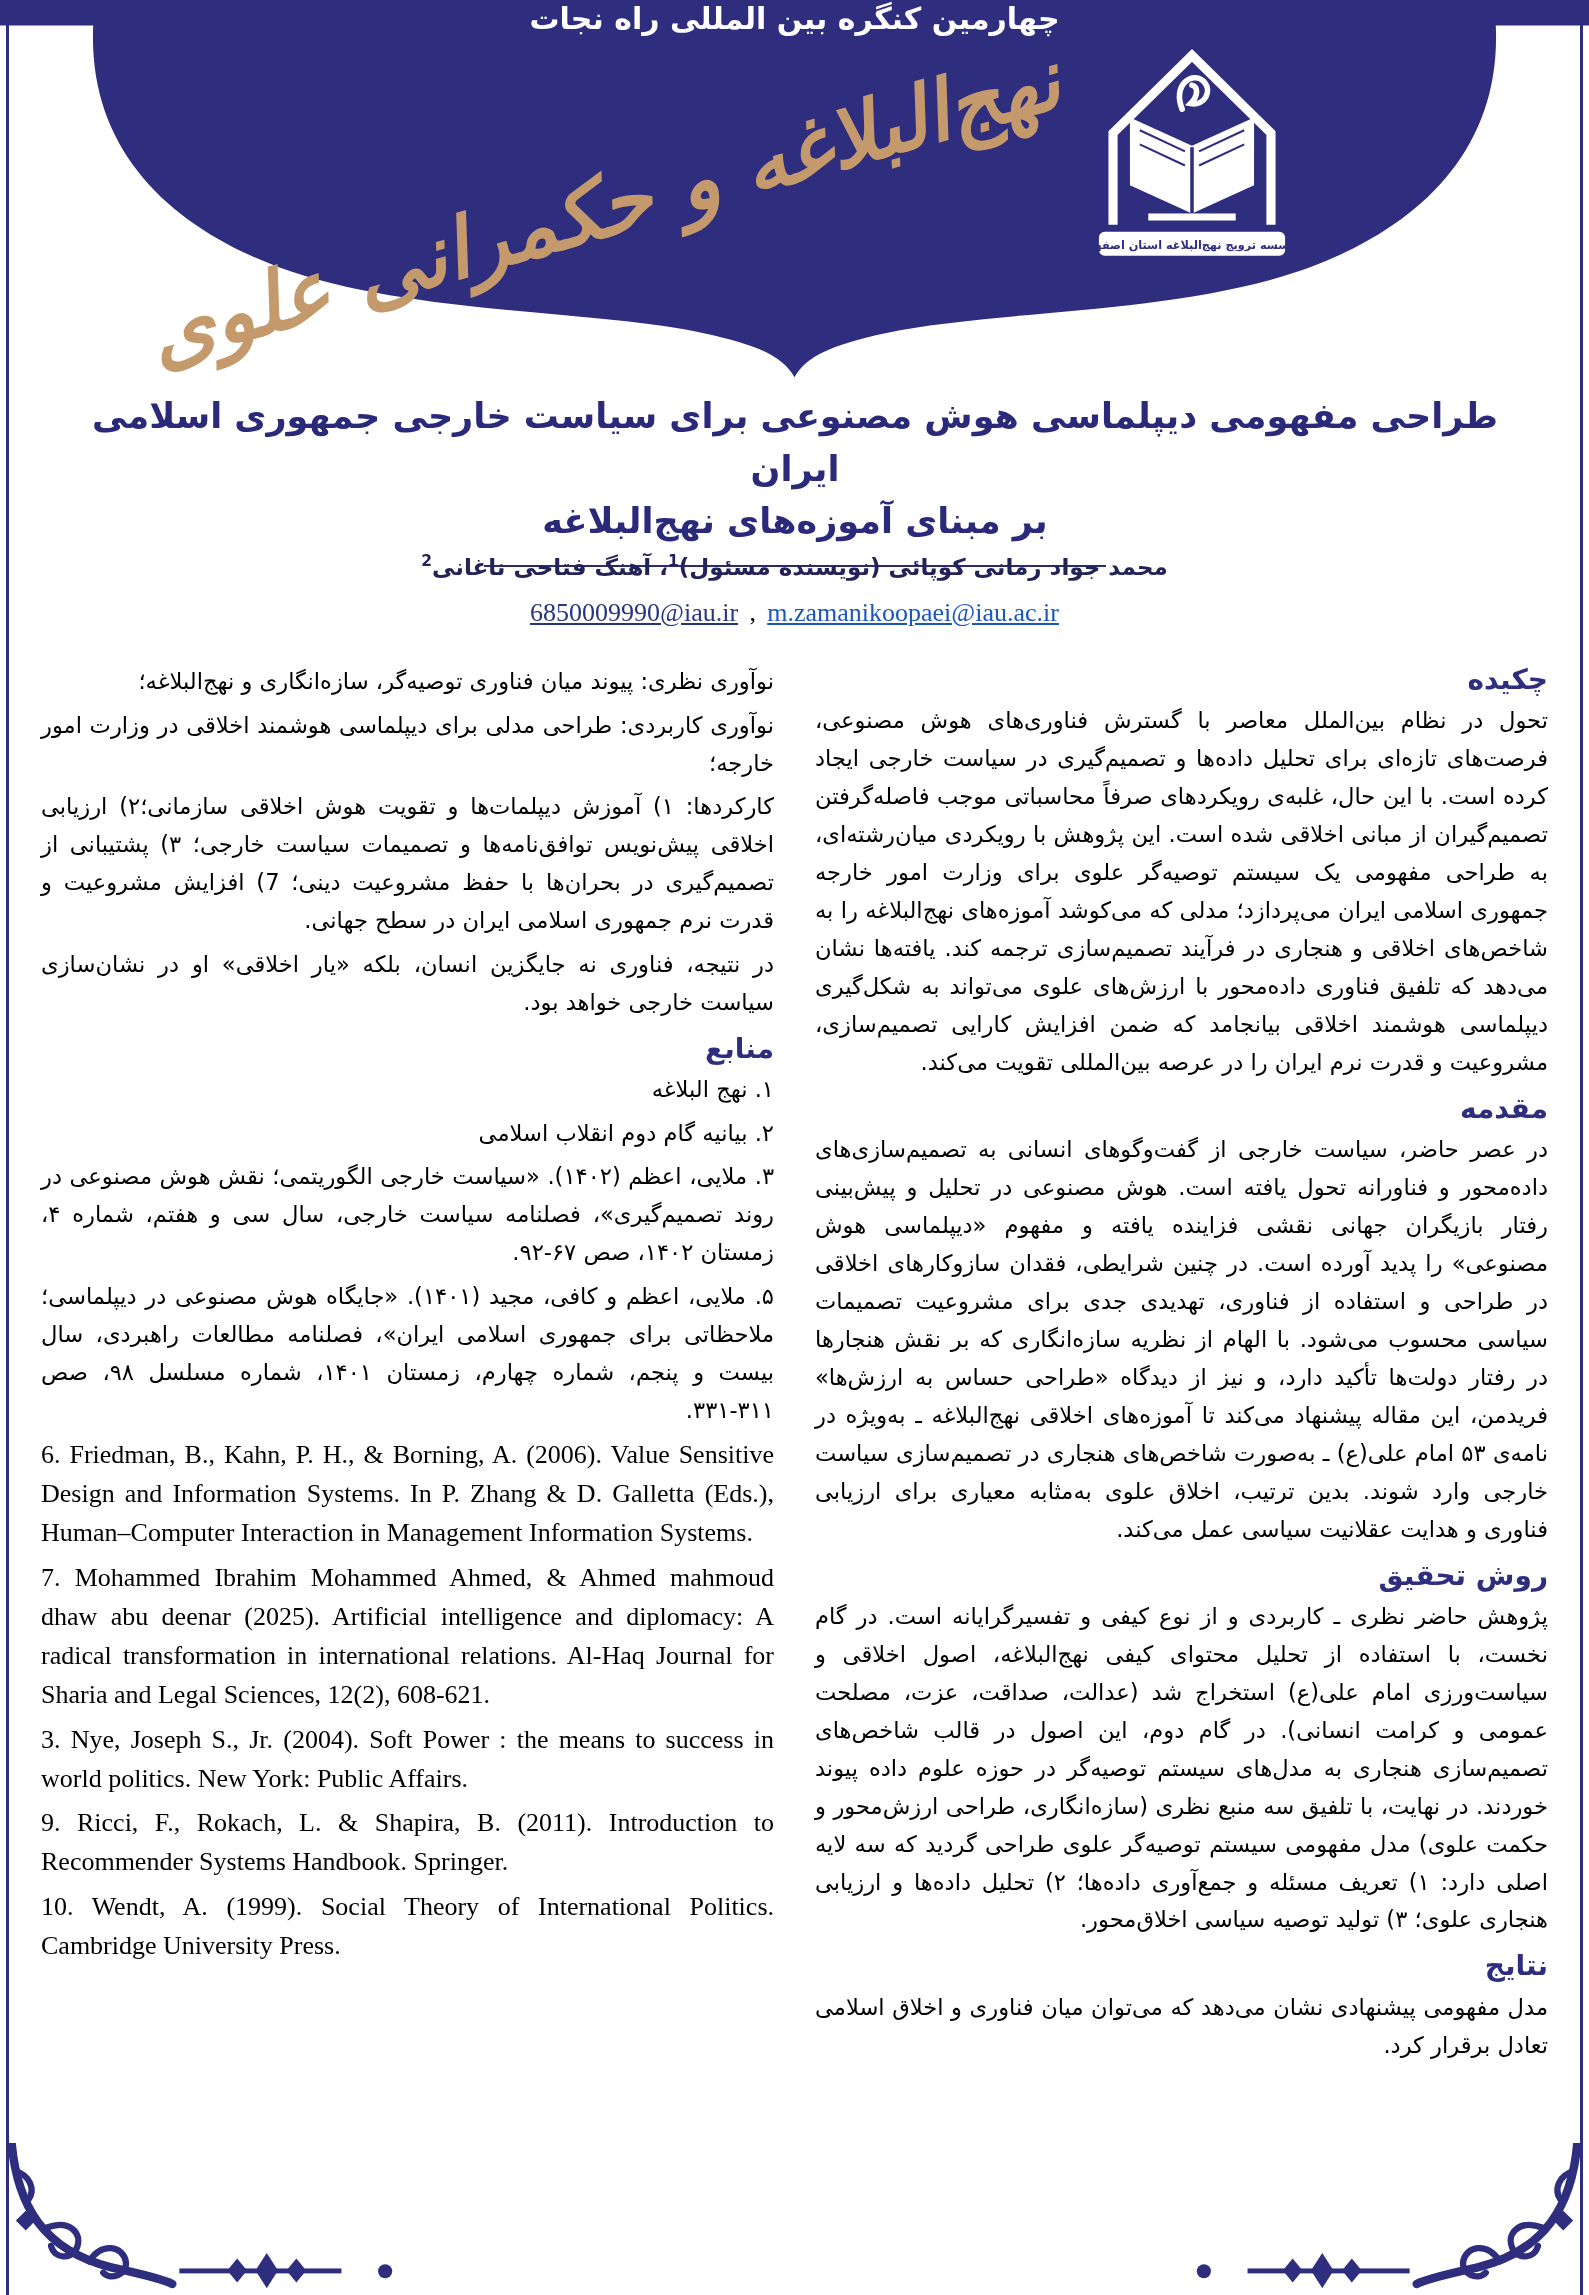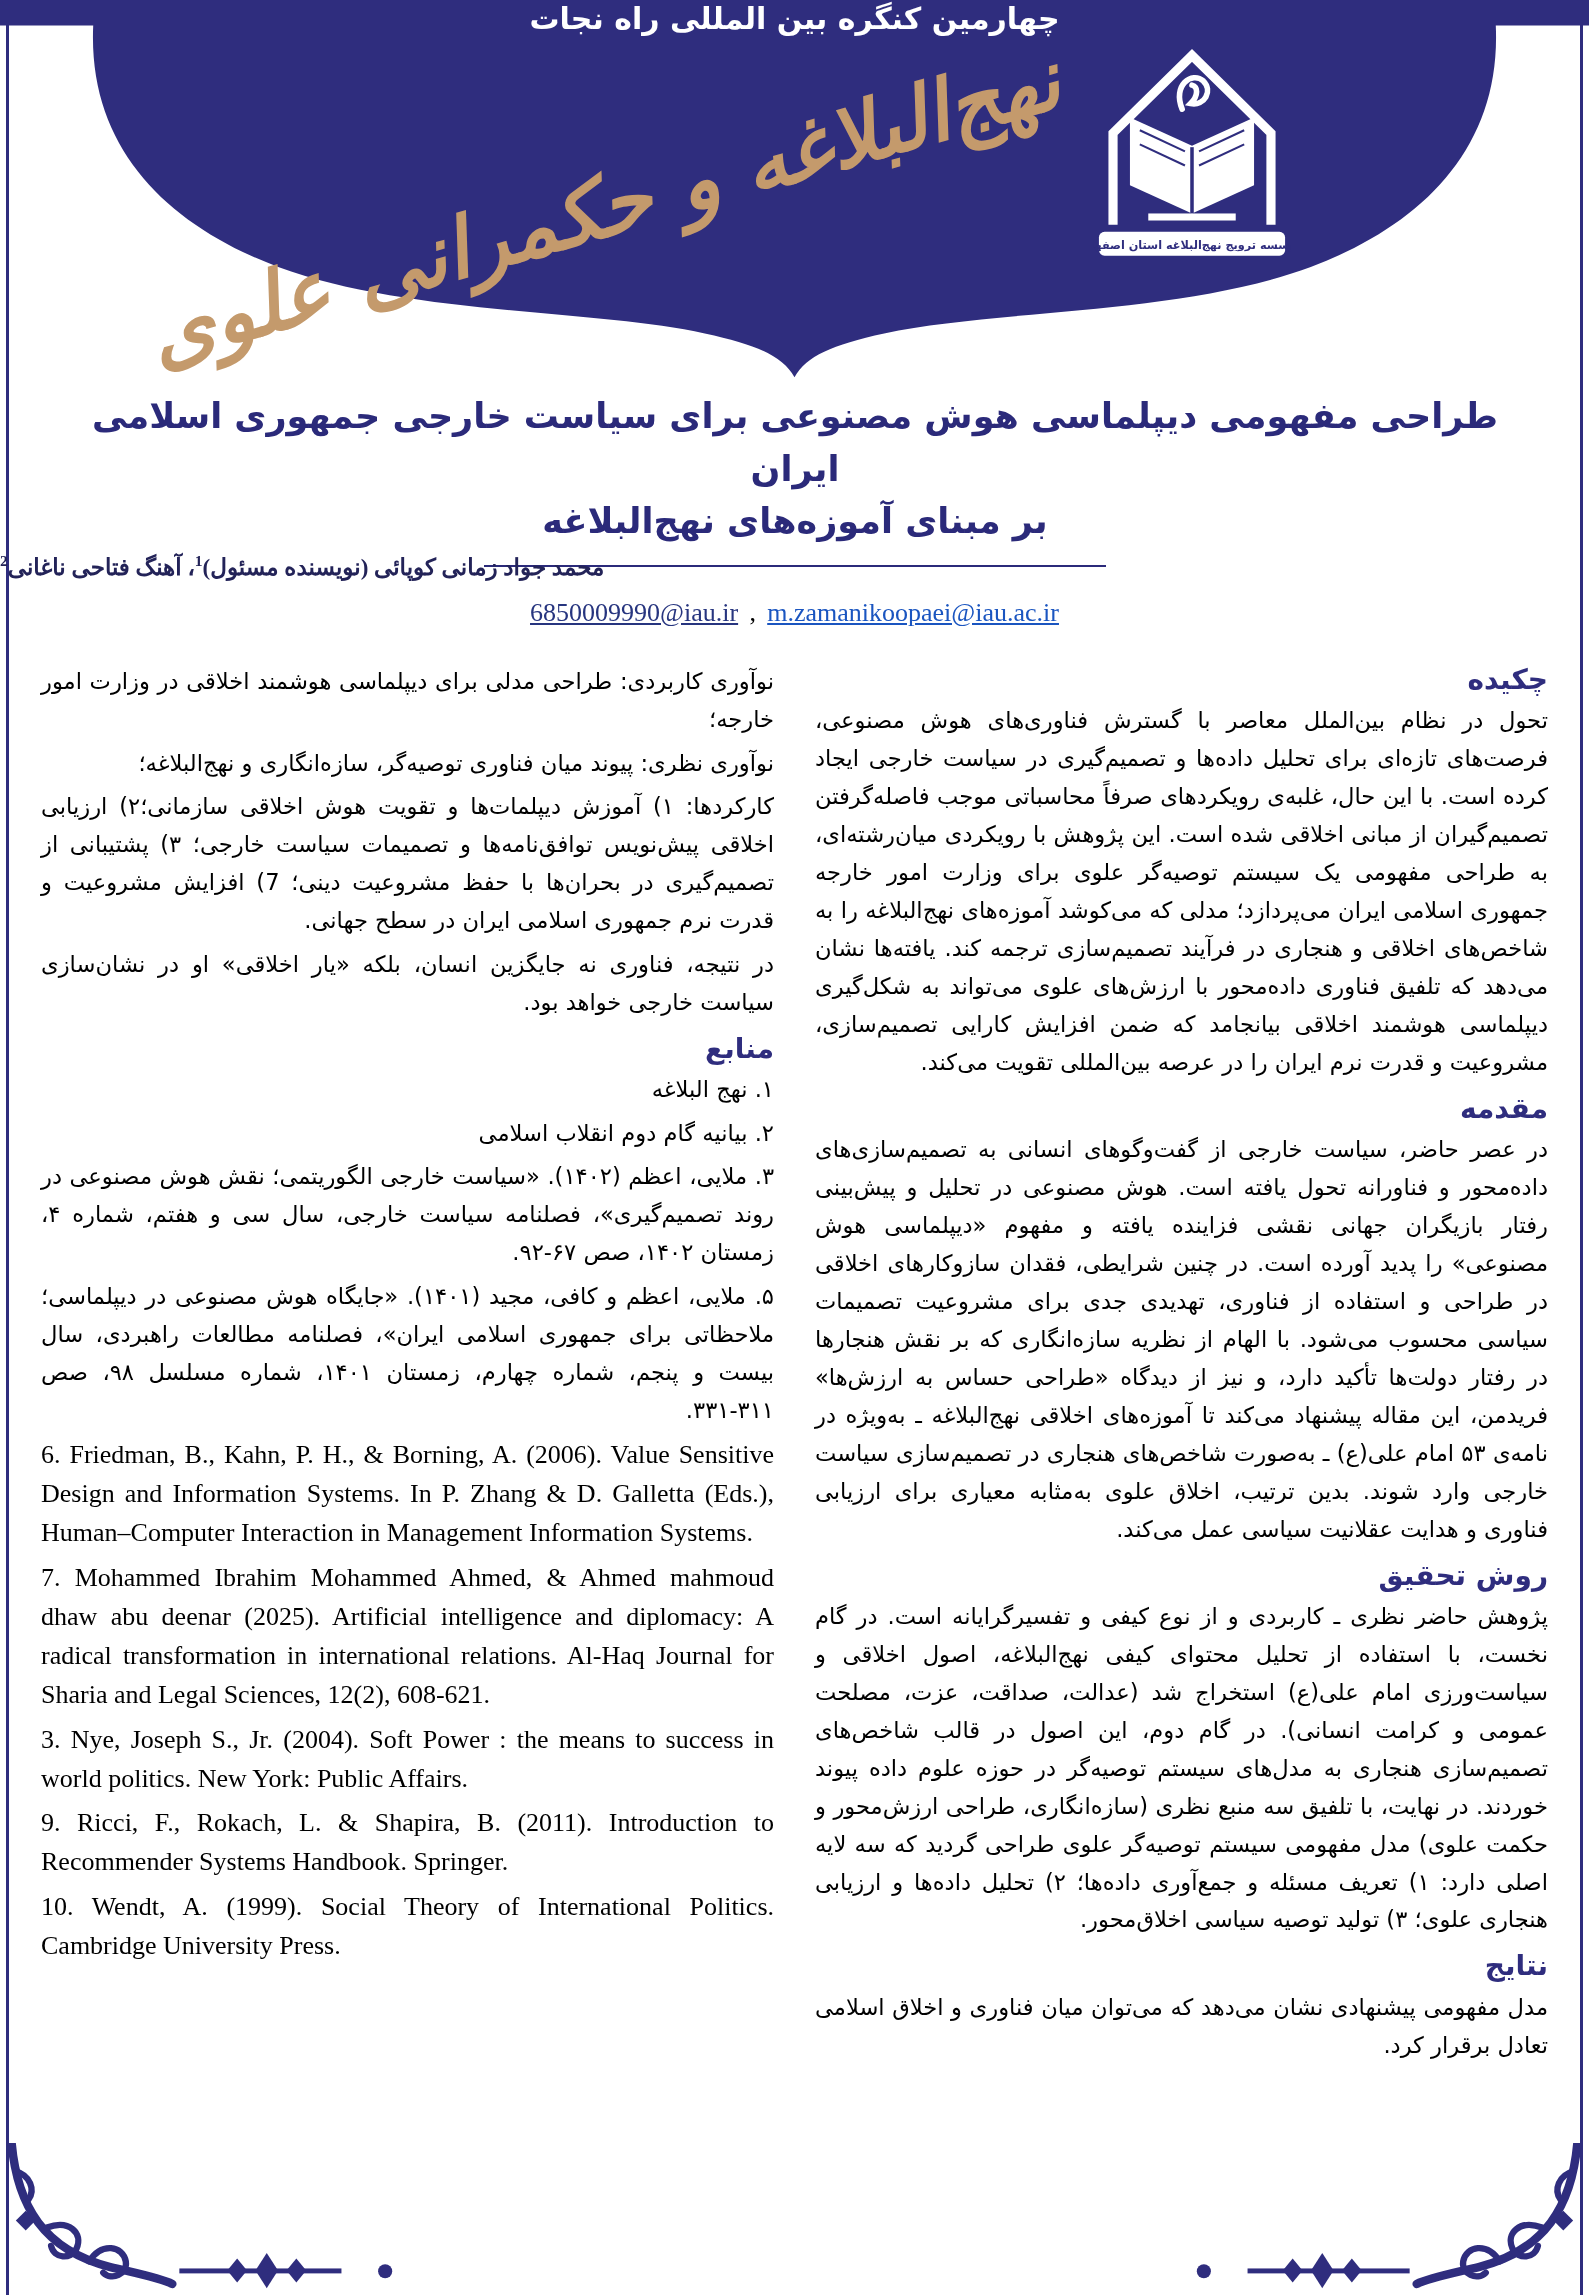--- a/index.html
+++ b/index.html
@@ -37,22 +37,22 @@
   .title-block{
     position:absolute;top:390px;left:78px;width:1434px;
     text-align:center;direction:rtl;color:#2b2a7a;
   }
   .title-line{font-size:35px;font-weight:bold;line-height:1.5;}
   .title-rule{width:622px;height:2.8px;background:#2b2a7a;margin:17px auto 0;}
 
   
   .authors{
     position:absolute;top:552px;left:0;width:100%;
-    text-align:left;direction:rtl;
-    color:#232358;font-size:23px;font-weight:bold;font-family:Liberation Serif, serif;
+    text-align:center;direction:rtl;
+    color:#232358;font-size:23px;font-weight:bold;
   }
   .authors sup{font-size:15.5px;}
   .emails{
     position:absolute;top:598px;left:0;width:100%;
     text-align:center;direction:ltr;
     font-family:"Liberation Serif", serif;font-size:26px;
   }
   .email-link1{color:#27357f;text-decoration:underline;}
   .email-link2{color:#1a55c0;text-decoration:underline;}
   .email-sep{color:#000;padding:0 11.3px;}
@@ -156,22 +156,22 @@
       <p>در عصر حاضر، سیاست خارجی از گفت‌وگوهای انسانی به تصمیم‌سازی‌های داده‌محور و فناورانه تحول یافته است. هوش مصنوعی در تحلیل و پیش‌بینی رفتار بازیگران جهانی نقشی فزاینده یافته و مفهوم «دیپلماسی هوش مصنوعی» را پدید آورده است. در چنین شرایطی، فقدان سازوکارهای اخلاقی در طراحی و استفاده از فناوری، تهدیدی جدی برای مشروعیت تصمیمات سیاسی محسوب می‌شود. با الهام از نظریه سازه‌انگاری که بر نقش هنجارها در رفتار دولت‌ها تأکید دارد، و نیز از دیدگاه «طراحی حساس به ارزش‌ها» فریدمن، این مقاله پیشنهاد می‌کند تا آموزه‌های اخلاقی نهج‌البلاغه ـ به‌ویژه در نامه‌ی ۵۳ امام علی(ع) ـ به‌صورت شاخص‌های هنجاری در تصمیم‌سازی سیاست خارجی وارد شوند. بدین ترتیب، اخلاق علوی به‌مثابه معیاری برای ارزیابی فناوری و هدایت عقلانیت سیاسی عمل می‌کند.</p>
 
       <h2>روش تحقیق</h2>
       <p>پژوهش حاضر نظری ـ کاربردی و از نوع کیفی و تفسیرگرایانه است. در گام نخست، با استفاده از تحلیل محتوای کیفی نهج‌البلاغه، اصول اخلاقی و سیاست‌ورزی امام علی(ع) استخراج شد (عدالت، صداقت، عزت، مصلحت عمومی و کرامت انسانی). در گام دوم، این اصول در قالب شاخص‌های تصمیم‌سازی هنجاری به مدل‌های سیستم توصیه‌گر در حوزه علوم داده پیوند خوردند. در نهایت، با تلفیق سه منبع نظری (سازه‌انگاری، طراحی ارزش‌محور و حکمت علوی) مدل مفهومی سیستم توصیه‌گر علوی طراحی گردید که سه لایه اصلی دارد: ۱) تعریف مسئله و جمع‌آوری داده‌ها؛ ۲) تحلیل داده‌ها و ارزیابی هنجاری علوی؛ ۳) تولید توصیه سیاسی اخلاق‌محور.</p>
 
       <h2>نتایج</h2>
       <p>مدل مفهومی پیشنهادی نشان می‌دهد که می‌توان میان فناوری و اخلاق اسلامی تعادل برقرار کرد.</p>
     </div>
 
     <div class="col">
+      <p>نوآوری نظری: پیوند میان فناوری توصیه‌گر، سازه‌انگاری و نهج‌البلاغه؛</p>
       <p>نوآوری کاربردی: طراحی مدلی برای دیپلماسی هوشمند اخلاقی در وزارت امور خارجه؛</p>
-      <p>نوآوری نظری: پیوند میان فناوری توصیه‌گر، سازه‌انگاری و نهج‌البلاغه؛</p>
       <p>کارکردها: ۱) آموزش دیپلمات‌ها و تقویت هوش اخلاقی سازمانی؛۲) ارزیابی اخلاقی پیش‌نویس توافق‌نامه‌ها و تصمیمات سیاست خارجی؛ ۳) پشتیبانی از تصمیم‌گیری در بحران‌ها با حفظ مشروعیت دینی؛ 7) افزایش مشروعیت و قدرت نرم جمهوری اسلامی ایران در سطح جهانی.</p>
       <p>در نتیجه، فناوری نه جایگزین انسان، بلکه «یار اخلاقی» او در نشان‌سازی سیاست خارجی خواهد بود.</p>
 
       <h2>منابع</h2>
       <p class="ref-fa">۱. نهج البلاغه</p>
       <p class="ref-fa">۲. بیانیه گام دوم انقلاب اسلامی</p>
       <p class="ref-fa">۳. ملایی، اعظم (۱۴۰۲). «سیاست خارجی الگوریتمی؛ نقش هوش مصنوعی در روند تصمیم‌گیری»، فصلنامه سیاست خارجی، سال سی و هفتم، شماره ۴، زمستان ۱۴۰۲، صص ۶۷-۹۲.</p>
       <p class="ref-fa">۵. ملایی، اعظم و کافی، مجید (۱۴۰۱). «جایگاه هوش مصنوعی در دیپلماسی؛ ملاحظاتی برای جمهوری اسلامی ایران»، فصلنامه مطالعات راهبردی، سال بیست و پنجم، شماره چهارم، زمستان ۱۴۰۱، شماره مسلسل ۹۸، صص ۳۱۱-۳۳۱.</p>
       <p class="ref-en">6. Friedman, B., Kahn, P. H., &amp; Borning, A. (2006). Value Sensitive Design and Information Systems. In P. Zhang &amp; D. Galletta (Eds.), Human–Computer Interaction in Management Information Systems.</p>
       <p class="ref-en">7. Mohammed Ibrahim Mohammed Ahmed, &amp; Ahmed mahmoud dhaw abu deenar (2025). Artificial intelligence and diplomacy: A radical transformation in international relations. Al-Haq Journal for Sharia and Legal Sciences, 12(2), 608-621.</p>

